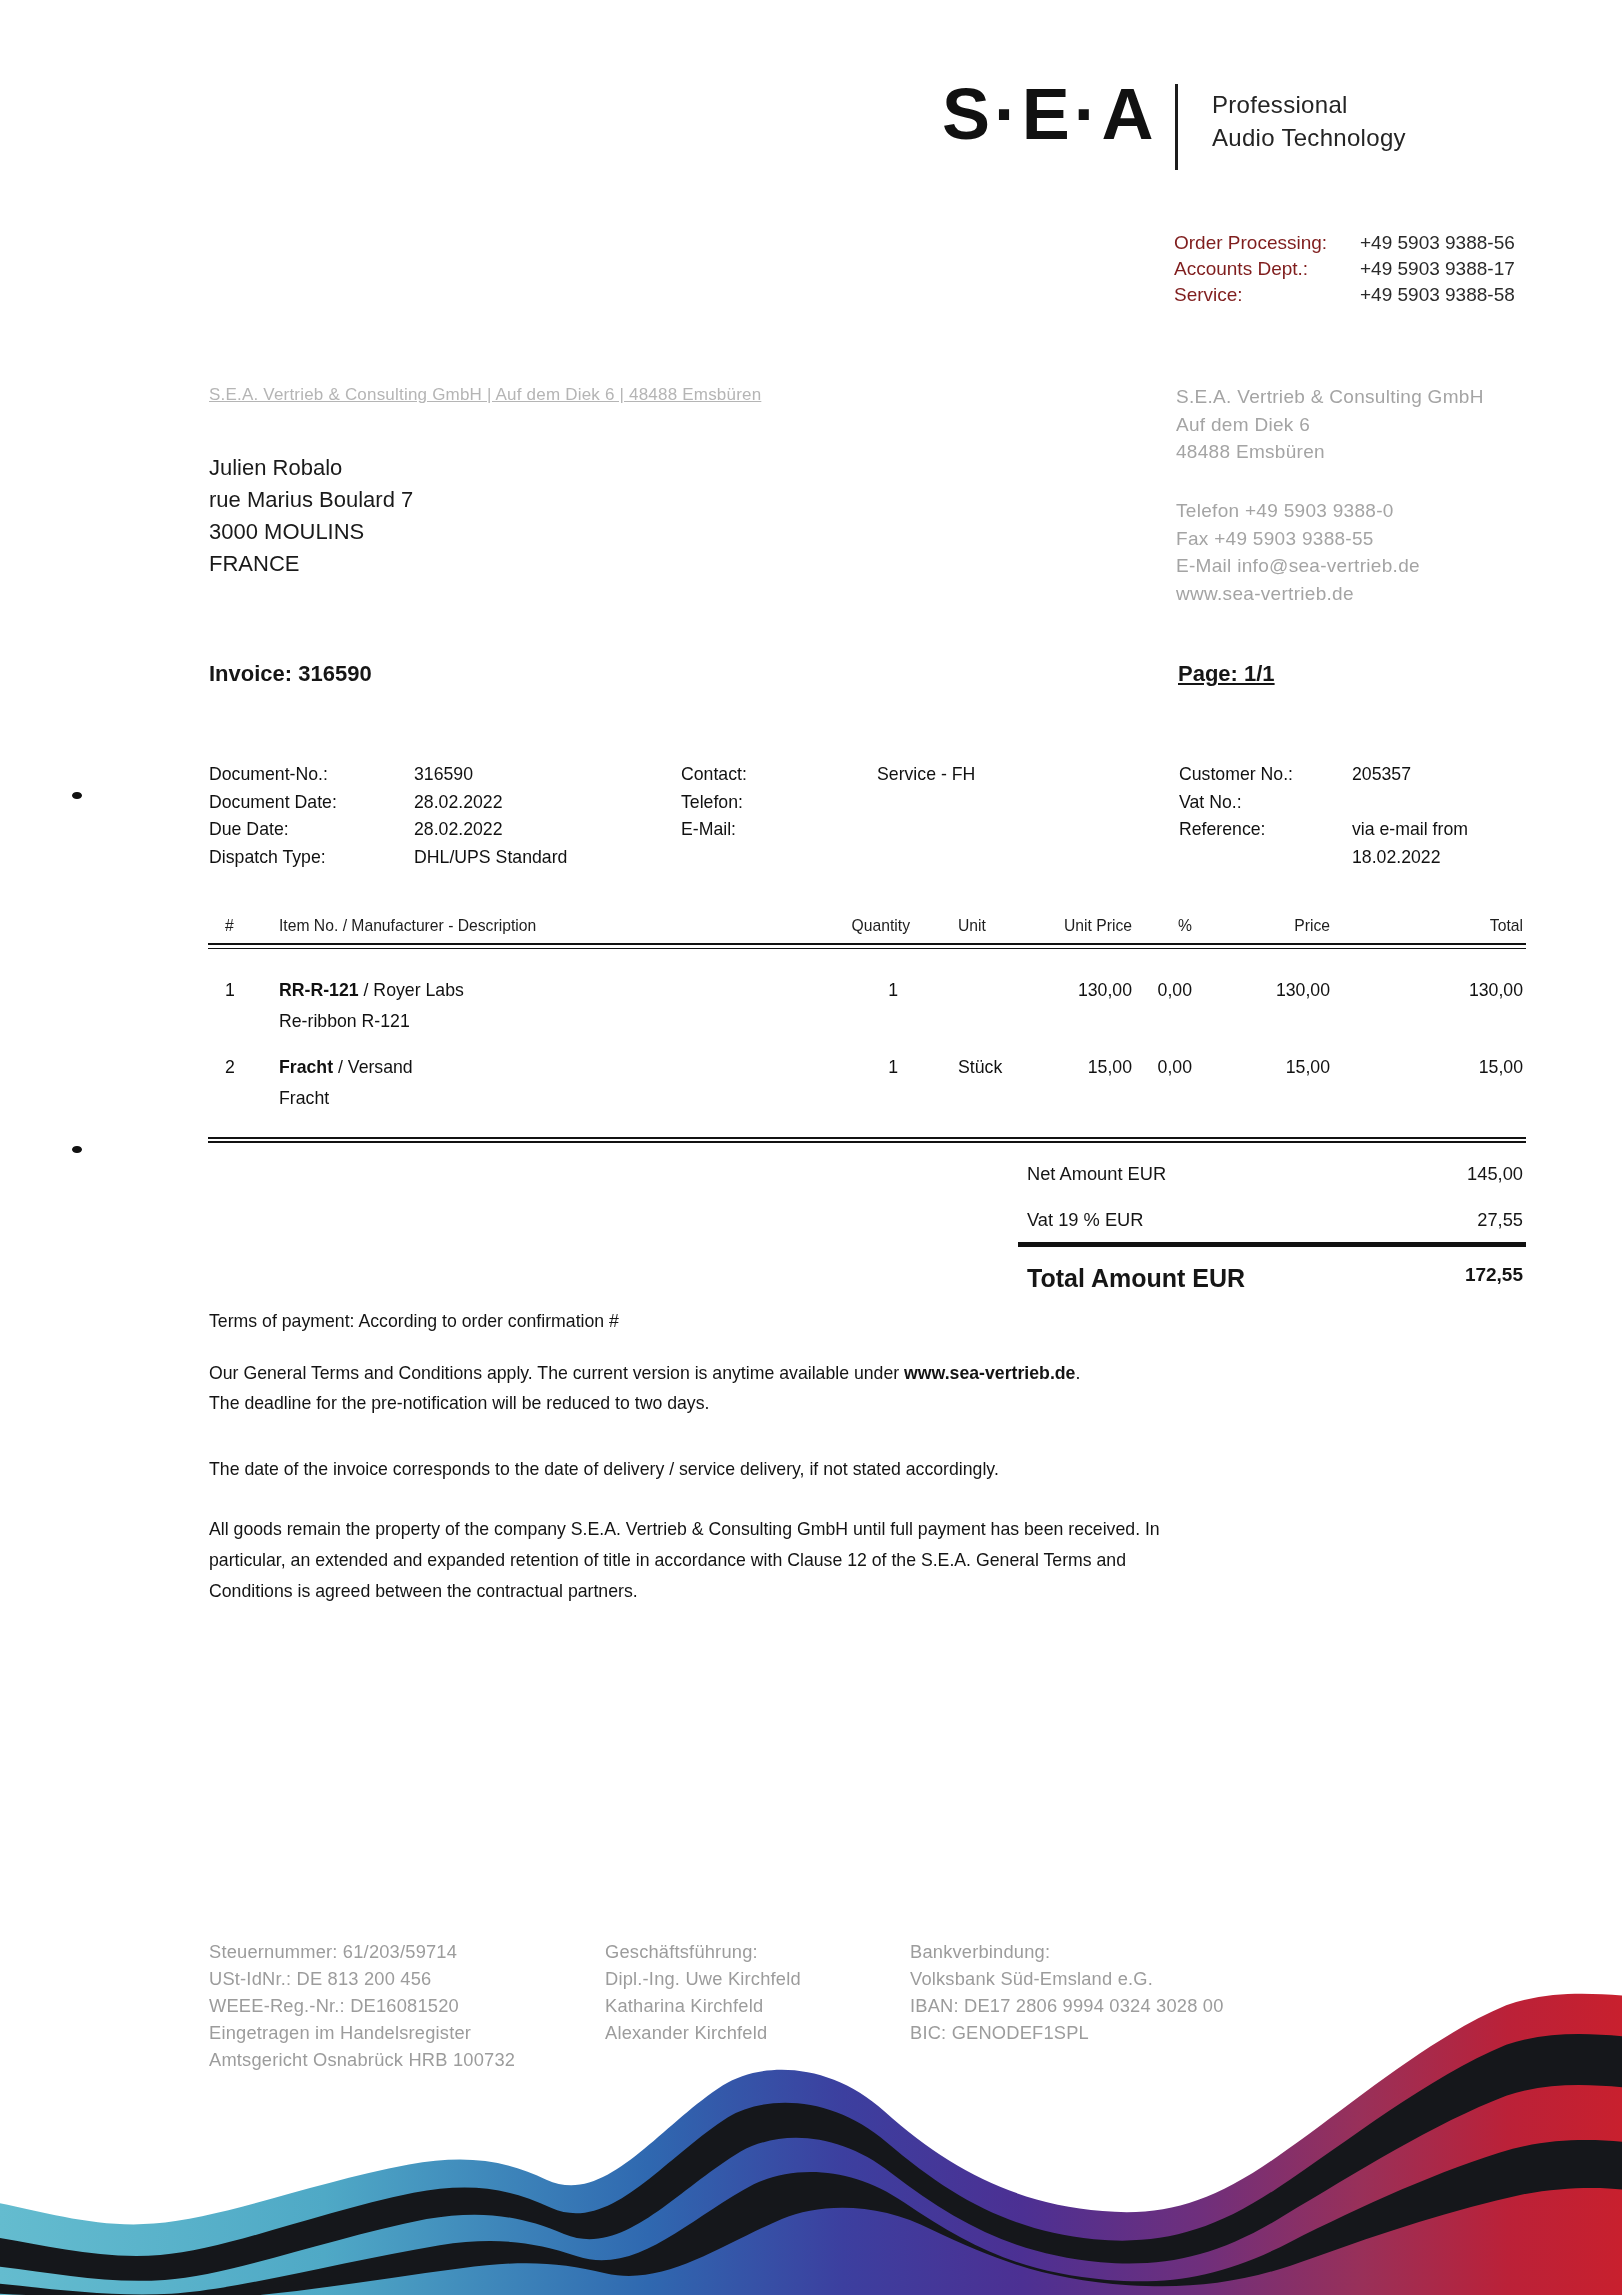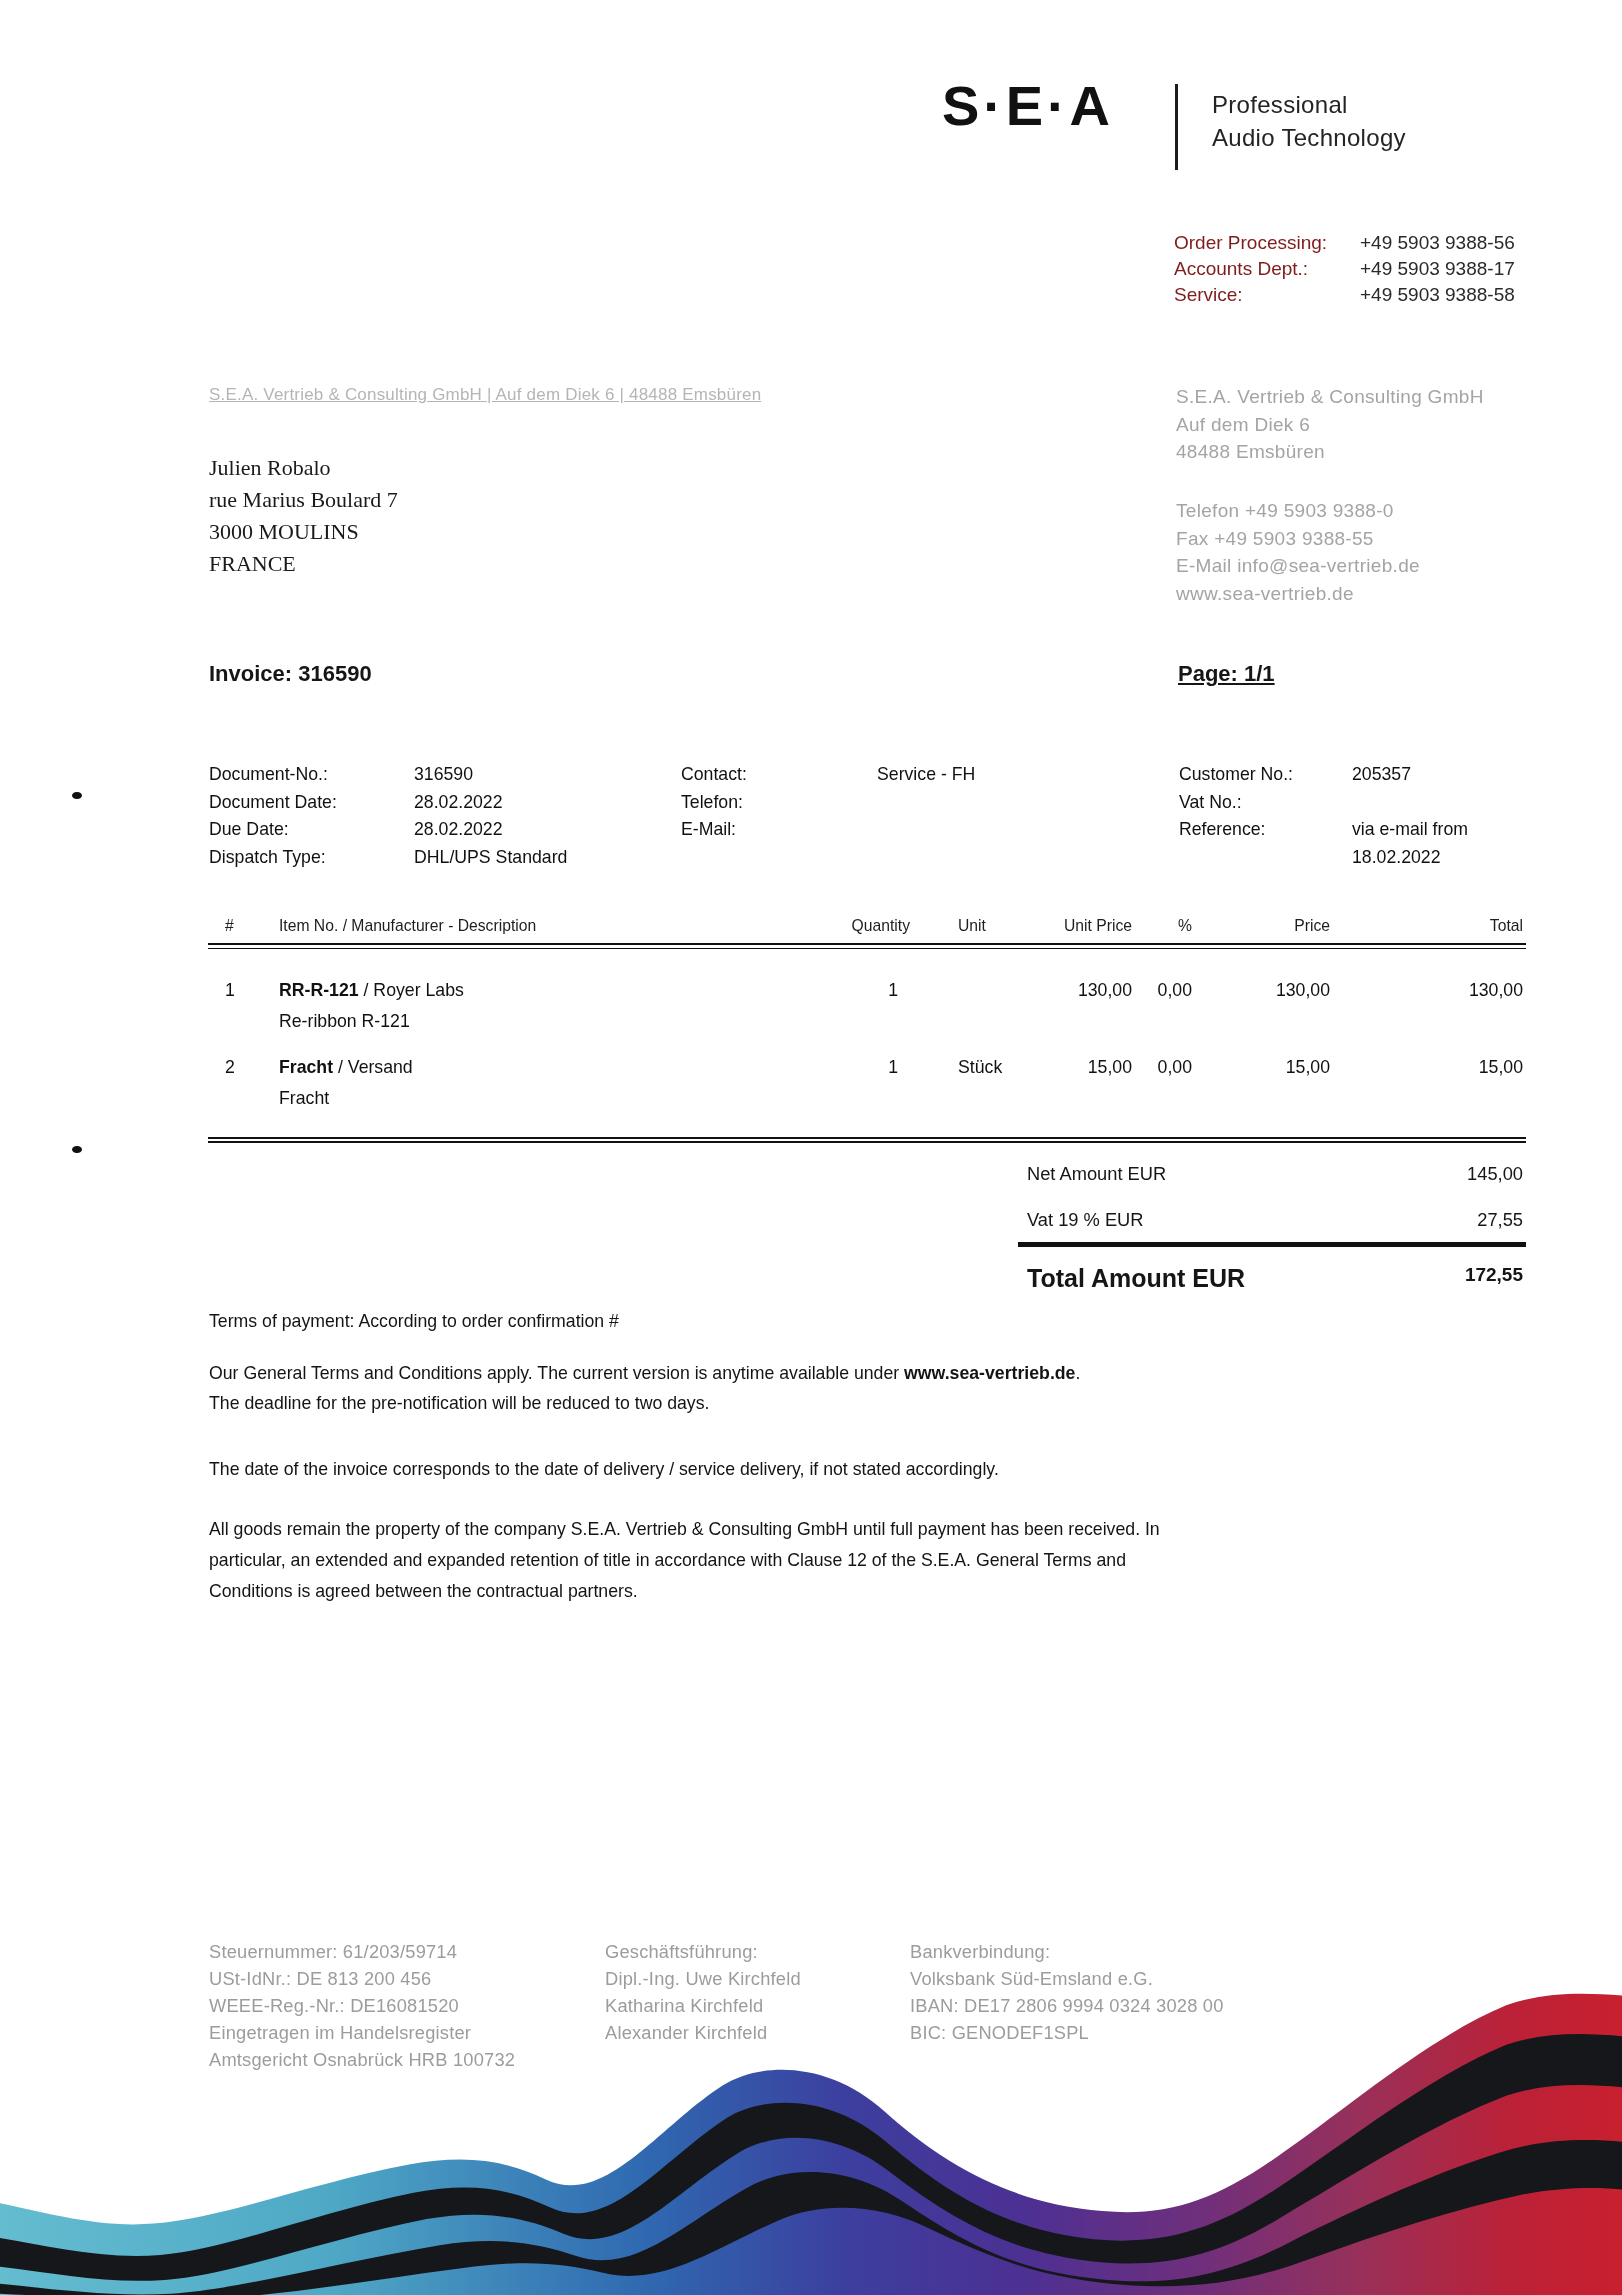--- a/index.html
+++ b/index.html
@@ -2,30 +2,30 @@
 <html style="font-size:10.5px"><head>
 <meta charset="utf-8">
 <style>
   html,body{margin:0;padding:0;background:#e8e8e8;}
   .page{
     position:relative;width:1622px;height:2295px;background:#ffffff;
     overflow:hidden;font-family:"Liberation Sans",sans-serif;color:#161616;
   }
   .abs{position:absolute;white-space:nowrap;}
   
-  .logo-text{left:942px;top:73px;font-size:56px;font-weight:800;letter-spacing:3.9px;color:#111;}
+  .logo-text{left:942px;top:73px;font-size:72px;font-weight:800;letter-spacing:3.9px;color:#111;}
   .logo-divider{left:1175px;top:84px;width:2.6px;height:86px;background:#1c1c1c;}
   .tagline{left:1212px;top:88px;font-size:24px;line-height:33px;color:#242424;letter-spacing:0.3px;}
   
   .ph-label{font-size:19px;color:#7f1d1d;}
   .ph-value{font-size:19px;color:#2a2a2a;}
   
   .muted{color:#a4a4a4;letter-spacing:0.3px;}
   .sender-line{left:209px;top:385px;font-size:17px;color:#b5b5b5;letter-spacing:0.2px;text-decoration:underline;}
-  .recipient{left:209px;top:452px;font-size:22px;line-height:32px;color:#1a1a1a;font-family:Liberation Serif, serif;}
+  .recipient{left:209px;top:452px;font-size:22px;line-height:32px;color:#1a1a1a;}
   .company-addr{left:1176px;top:383px;font-size:19px;line-height:27.5px;}
   .company-contact{left:1176px;top:497px;font-size:19px;line-height:27.5px;}
   
   .inv-title{left:209px;top:661px;font-size:22px;font-weight:700;}
   .page-label{left:1178px;top:661px;font-size:22px;font-weight:700;text-decoration:underline;}
   
   .d-lab,.d-val{font-size:17.7px;color:#111;}
   
   .th{font-size:15.7px;color:#1e1e1e;}
   .cell{font-size:17.7px;color:#111;}

